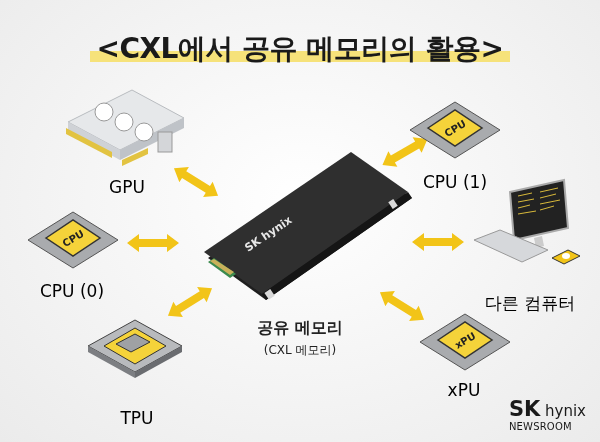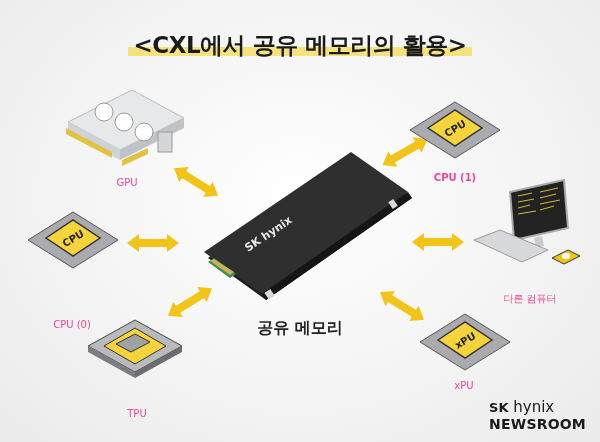--- a/index.html
+++ b/index.html
@@ -5,44 +5,44 @@
   html, body { margin:0; padding:0; }
   body {
     width:600px; height:442px; overflow:hidden;
     background: radial-gradient(ellipse at 50% 45%, #ffffff 0%, #f4f4f4 55%, #ebebeb 100%);
     font-family: "Liberation Sans", "DejaVu Sans", sans-serif;
     position:relative;
   }
   .title {
     position:absolute; left:0; top:30px; width:600px; text-align:center;
     font-family: "DejaVu Sans", sans-serif;
-    font-weight:bold; font-size:23px; color:#1a1a1a; letter-spacing:-0.5px;
+    font-weight:bold; font-size:28px; color:#1a1a1a; letter-spacing:-0.5px;
   }
   .title span {
     background: linear-gradient(to bottom, transparent 58%, #f6e27a 58%, #f6e27a 92%, transparent 92%);
     padding:0 6px;
   }
   .label {
-    position:absolute; font-family:"DejaVu Sans", sans-serif; font-size:10px;
-    color:#ec4899; text-align:center; white-space:nowrap; transform:translateX(-50%);
+    position:absolute; font-family:"DejaVu Sans", sans-serif; font-size:17px;
+    color:#000000; text-align:center; white-space:nowrap; transform:translateX(-50%);
   }
   .node { position:absolute; }
   .center-label {
     position:absolute; left:300px; top:318px; transform:translateX(-50%);
     text-align:center; font-family:"DejaVu Sans", sans-serif; color:#222;
   }
   .center-label .main { font-size:16px; font-weight:bold;text-align:center; }
   .center-label .sub { font-size:12px; margin-top:3px; }
   .logo {
     position:absolute; right:14px; bottom:10px; text-align:left;
     font-family:"DejaVu Sans", sans-serif; color:#1a1a1a;
   }
   .logo .brand { font-size:15px; }
-  .logo .brand b { font-size:13px; font-weight:900; }
-  .logo .news { font-size:14px; font-weight:bold; letter-spacing:0.2px; }
+  .logo .brand b { font-size:21px; font-weight:900; }
+  .logo .news { font-size:10px; font-weight:normal; letter-spacing:0.2px; }
   svg { overflow:visible; }
 </style>
 </head>
 <body>
 
 <div class="title"><span>&lt;CXL에서 공유 메모리의 활용&gt;</span></div>
 
 <svg class="node" style="left:0;top:0;" width="600" height="442">
   <defs>
     <g id="dblarrow">
@@ -75,48 +75,49 @@
   <polygon points="62,154 208,52 212,58 66,160" fill="#151515"></polygon>
   <polygon points="8,122 30,138 36,134 14,118" fill="#3b8a4e"></polygon>
   <polygon points="10,121 30,135 34,132 14,119" fill="#c9b15a"></polygon>
   <rect x="190" y="60" width="6" height="8" fill="#d9d9d9" transform="rotate(-34 193 64)"></rect>
   <rect x="66" y="150" width="7" height="8" fill="#d9d9d9" transform="rotate(-34 70 154)"></rect>
   <text x="48" y="112" fill="#e8e8e8" font-family="DejaVu Sans, sans-serif" font-size="11" font-weight="bold" transform="rotate(-34 48 112)">SK hynix</text>
 </svg>
 
 <div class="center-label">
   <div class="main">공유 메모리</div>
+  <div class="sub">(CXL 메모리)</div>
 </div>
 
 <svg class="node" style="left:62px;top:88px;" width="130" height="80">
   <polygon points="6,34 70,2 122,30 58,62" fill="#e6e8ea" stroke="#b9bcc0"></polygon>
   <polygon points="6,34 58,62 58,72 6,44" fill="#cfd2d6"></polygon>
   <polygon points="58,62 122,30 122,40 58,72" fill="#bfc3c8"></polygon>
   <circle cx="42" cy="24" r="9" fill="#fff" stroke="#999"></circle>
   <circle cx="62" cy="34" r="9" fill="#fff" stroke="#999"></circle>
   <circle cx="82" cy="44" r="9" fill="#fff" stroke="#999"></circle>
   <polygon points="4,40 50,64 50,70 4,46" fill="#e2c341"></polygon>
   <polygon points="60,72 86,60 86,66 60,78" fill="#e2c341"></polygon>
   <rect x="96" y="44" width="14" height="20" fill="#d4d6d9" stroke="#999"></rect>
 </svg>
 <div class="label" style="left:127px;top:177px;">GPU</div>
 
 <svg class="node" style="left:400px;top:100px;" width="110" height="70">
   <polygon points="10,30 55,2 100,30 55,58" fill="#a9abae" stroke="#555"></polygon>
   <polygon points="28,28 55,10 82,28 55,46" fill="#f5d33a" stroke="#333" stroke-width="1.5"></polygon>
   <text x="55" y="32" text-anchor="middle" font-family="DejaVu Sans, sans-serif" font-weight="bold" font-size="10" fill="#222" transform="rotate(-30 55 28)">CPU</text>
 </svg>
-<div class="label" style="left:455px;top:172px;font-weight:bold;">CPU (1)</div>
+<div class="label" style="left:455px;top:172px;">CPU (1)</div>
 
 <svg class="node" style="left:18px;top:210px;" width="110" height="70">
   <polygon points="10,30 55,2 100,30 55,58" fill="#a9abae" stroke="#555"></polygon>
   <polygon points="28,28 55,10 82,28 55,46" fill="#f5d33a" stroke="#333" stroke-width="1.5"></polygon>
   <text x="55" y="32" text-anchor="middle" font-family="DejaVu Sans, sans-serif" font-weight="bold" font-size="10" fill="#222" transform="rotate(-30 55 28)">CPU</text>
 </svg>
-<div class="label" style="left:72px;top:281px;margin-top:38px;">CPU (0)</div>
+<div class="label" style="left:72px;top:281px;">CPU (0)</div>
 
 <svg class="node" style="left:470px;top:178px;" width="115" height="95">
   <polygon points="40,14 94,2 98,50 44,62" fill="#222" stroke="#aaa" stroke-width="2"></polygon>
   <g stroke="#d8b93a" stroke-width="1">
     <line x1="48" y1="18" x2="62" y2="15"></line>
       <line x1="48" y1="24" x2="64" y2="21"></line>
     <line x1="48" y1="30" x2="60" y2="27"></line>
       <line x1="48" y1="36" x2="66" y2="33"></line>
     <line x1="70" y1="14" x2="88" y2="10"></line>
       <line x1="70" y1="20" x2="86" y2="16"></line>

